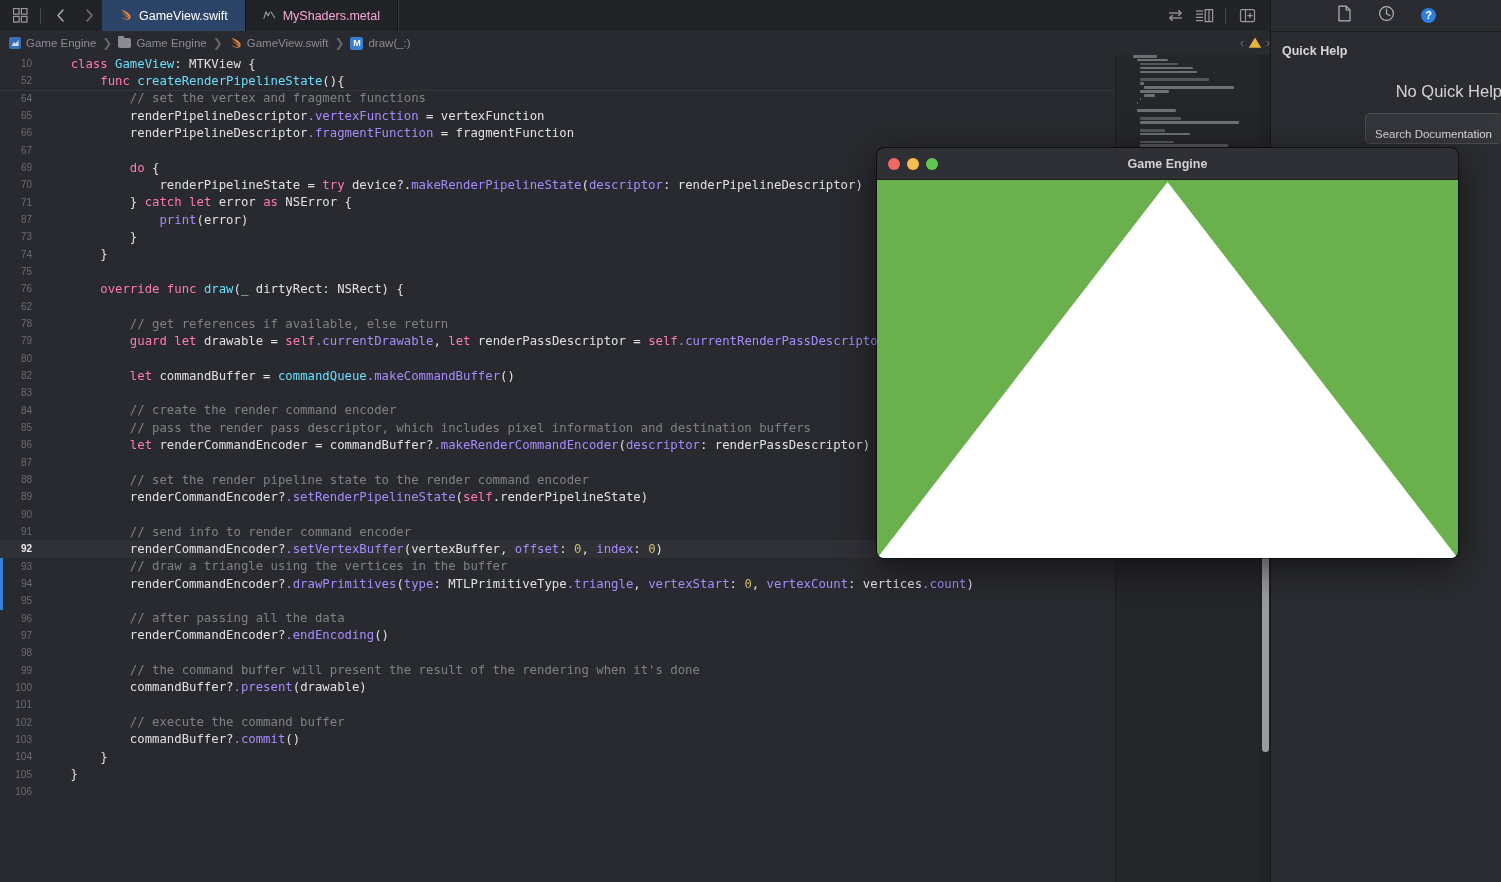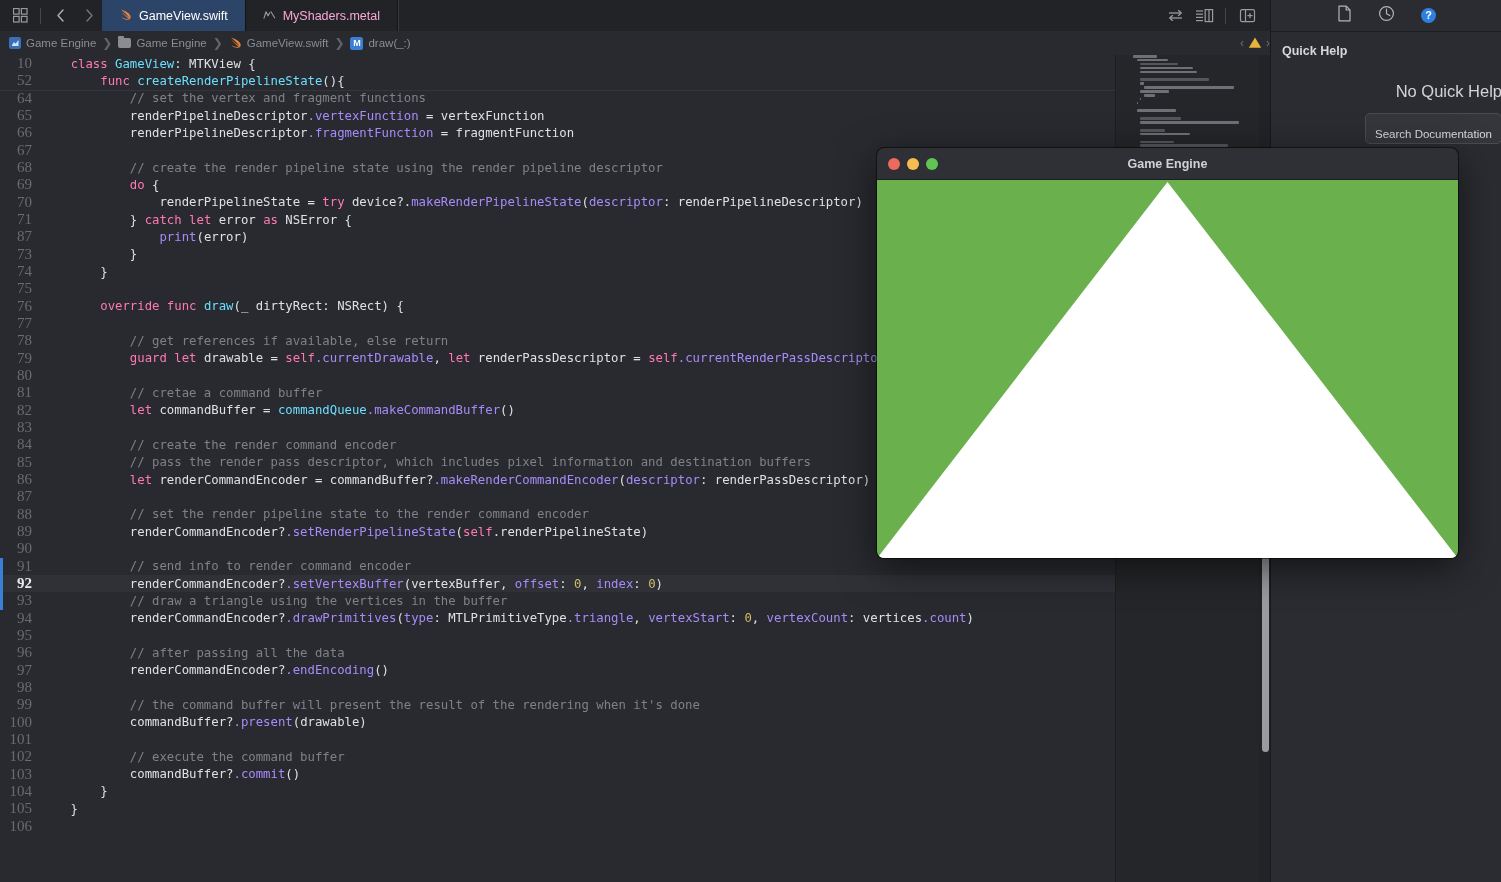--- a/index.html
+++ b/index.html
@@ -106,22 +106,22 @@
   #codearea {
     position: absolute; left: 0; top: 0; width: 1115px; height: 827px;
   }
   .line {
     display: flex; height: 17.33px; align-items: center;
     font-family: "DejaVu Sans Mono", monospace;
     font-size: 12.3px; white-space: pre;
   }
   .ln {
     width: 41px; min-width: 41px; text-align: right;
-    padding-right: 9px; color: #6a6b71; font-size: 15px;
-    font-family: Liberation Serif, serif;
+    padding-right: 9px; color: #6a6b71; font-size: 10px;
+    font-family: Liberation Sans, sans-serif;
     box-sizing: border-box;
   }
   .code { color: #dfe0e3; }
   .line.cur { background: #303137; }
   .line.cur .ln { color: #e9eaec; font-weight: bold; }
   #curbar {
     position: absolute; left: 0; width: 3px; height: 52px;
     background: #3b7fd4; z-index: 5;
   }
 
@@ -344,34 +344,32 @@
   </div>
 
   <div id="editor">
     <div id="curbar" style="top: 502.57px; height: 51.99px;"></div>
     <div id="codearea">
         <div style="height: 34.66px;"></div>
         <div class="line"><span class="ln">64</span><span class="code"><span class="com">            // set the vertex and fragment functions</span></span></div>
         <div class="line"><span class="ln">65</span><span class="code"><span class="plain">            renderPipelineDescriptor</span><span class="fn">.vertexFunction</span><span class="plain"> = vertexFunction</span></span></div>
         <div class="line"><span class="ln">66</span><span class="code"><span class="plain">            renderPipelineDescriptor</span><span class="fn">.fragmentFunction</span><span class="plain"> = fragmentFunction</span></span></div>
         <div class="line"><span class="ln">67</span><span class="code"></span></div>
-        <div class="line"><span class="ln">68</span><span class="code"><span class="com">            // create the render pipeline state using the render pipeline descriptor</span></span></div>
         <div class="line"><span class="ln">69</span><span class="code"><span class="plain">            </span><span class="kw">do</span><span class="plain"> {</span></span></div>
         <div class="line"><span class="ln">70</span><span class="code"><span class="plain">                renderPipelineState = </span><span class="kw">try </span><span class="plain">device</span><span class="plain">?.</span><span class="fn">makeRenderPipelineState</span><span class="plain">(</span><span class="fn">descriptor</span><span class="plain">: renderPipelineDescriptor)</span></span></div>
         <div class="line"><span class="ln">71</span><span class="code"><span class="plain">            } </span><span class="kw">catch let </span><span class="plain">error </span><span class="kw">as </span><span class="plain">NSError</span><span class="plain"> {</span></span></div>
         <div class="line"><span class="ln">87</span><span class="code"><span class="plain">                </span><span class="fn">print</span><span class="plain">(error)</span></span></div>
         <div class="line"><span class="ln">73</span><span class="code"><span class="plain">            }</span></span></div>
         <div class="line"><span class="ln">74</span><span class="code"><span class="plain">        }</span></span></div>
         <div class="line"><span class="ln">75</span><span class="code"></span></div>
         <div class="line"><span class="ln">76</span><span class="code"><span class="plain">        </span><span class="kw">override func </span><span class="decl">draw</span><span class="plain">(_ dirtyRect: </span><span class="plain">NSRect</span><span class="plain">) {</span></span></div>
-        <div class="line"><span class="ln">77</span><span class="code"></span></div>
+        <div class="line"><span class="ln">62</span><span class="code"></span></div>
         <div class="line"><span class="ln">78</span><span class="code"><span class="com">            // get references if available, else return</span></span></div>
         <div class="line"><span class="ln">79</span><span class="code"><span class="plain">            </span><span class="kw">guard let </span><span class="plain">drawable = </span><span class="kw">self</span><span class="fn">.currentDrawable</span><span class="plain">, </span><span class="kw">let </span><span class="plain">renderPassDescriptor = </span><span class="kw">self</span><span class="fn">.currentRenderPassDescriptor</span><span class="plain"> (</span></span></div>
         <div class="line"><span class="ln">80</span><span class="code"></span></div>
-        <div class="line"><span class="ln">81</span><span class="code"><span class="com">            // cretae a command buffer</span></span></div>
         <div class="line"><span class="ln">82</span><span class="code"><span class="plain">            </span><span class="kw">let </span><span class="plain">commandBuffer = </span><span class="type">commandQueue</span><span class="fn">.makeCommandBuffer</span><span class="plain">()</span></span></div>
         <div class="line"><span class="ln">83</span><span class="code"></span></div>
         <div class="line"><span class="ln">84</span><span class="code"><span class="com">            // create the render command encoder</span></span></div>
         <div class="line"><span class="ln">85</span><span class="code"><span class="com">            // pass the render pass descriptor, which includes pixel information and destination buffers</span></span></div>
         <div class="line"><span class="ln">86</span><span class="code"><span class="plain">            </span><span class="kw">let </span><span class="plain">renderCommandEncoder = commandBuffer?</span><span class="fn">.makeRenderCommandEncoder</span><span class="plain">(</span><span class="fn">descriptor</span><span class="plain">: renderPassDescriptor)</span></span></div>
         <div class="line"><span class="ln">87</span><span class="code"></span></div>
         <div class="line"><span class="ln">88</span><span class="code"><span class="com">            // set the render pipeline state to the render command encoder</span></span></div>
         <div class="line"><span class="ln">89</span><span class="code"><span class="plain">            renderCommandEncoder?</span><span class="fn">.setRenderPipelineState</span><span class="plain">(</span><span class="kw">self</span><span class="plain">.renderPipelineState</span><span class="plain">)</span></span></div>
         <div class="line"><span class="ln">90</span><span class="code"></span></div>
         <div class="line"><span class="ln">91</span><span class="code"><span class="com">            // send info to render command encoder</span></span></div>

